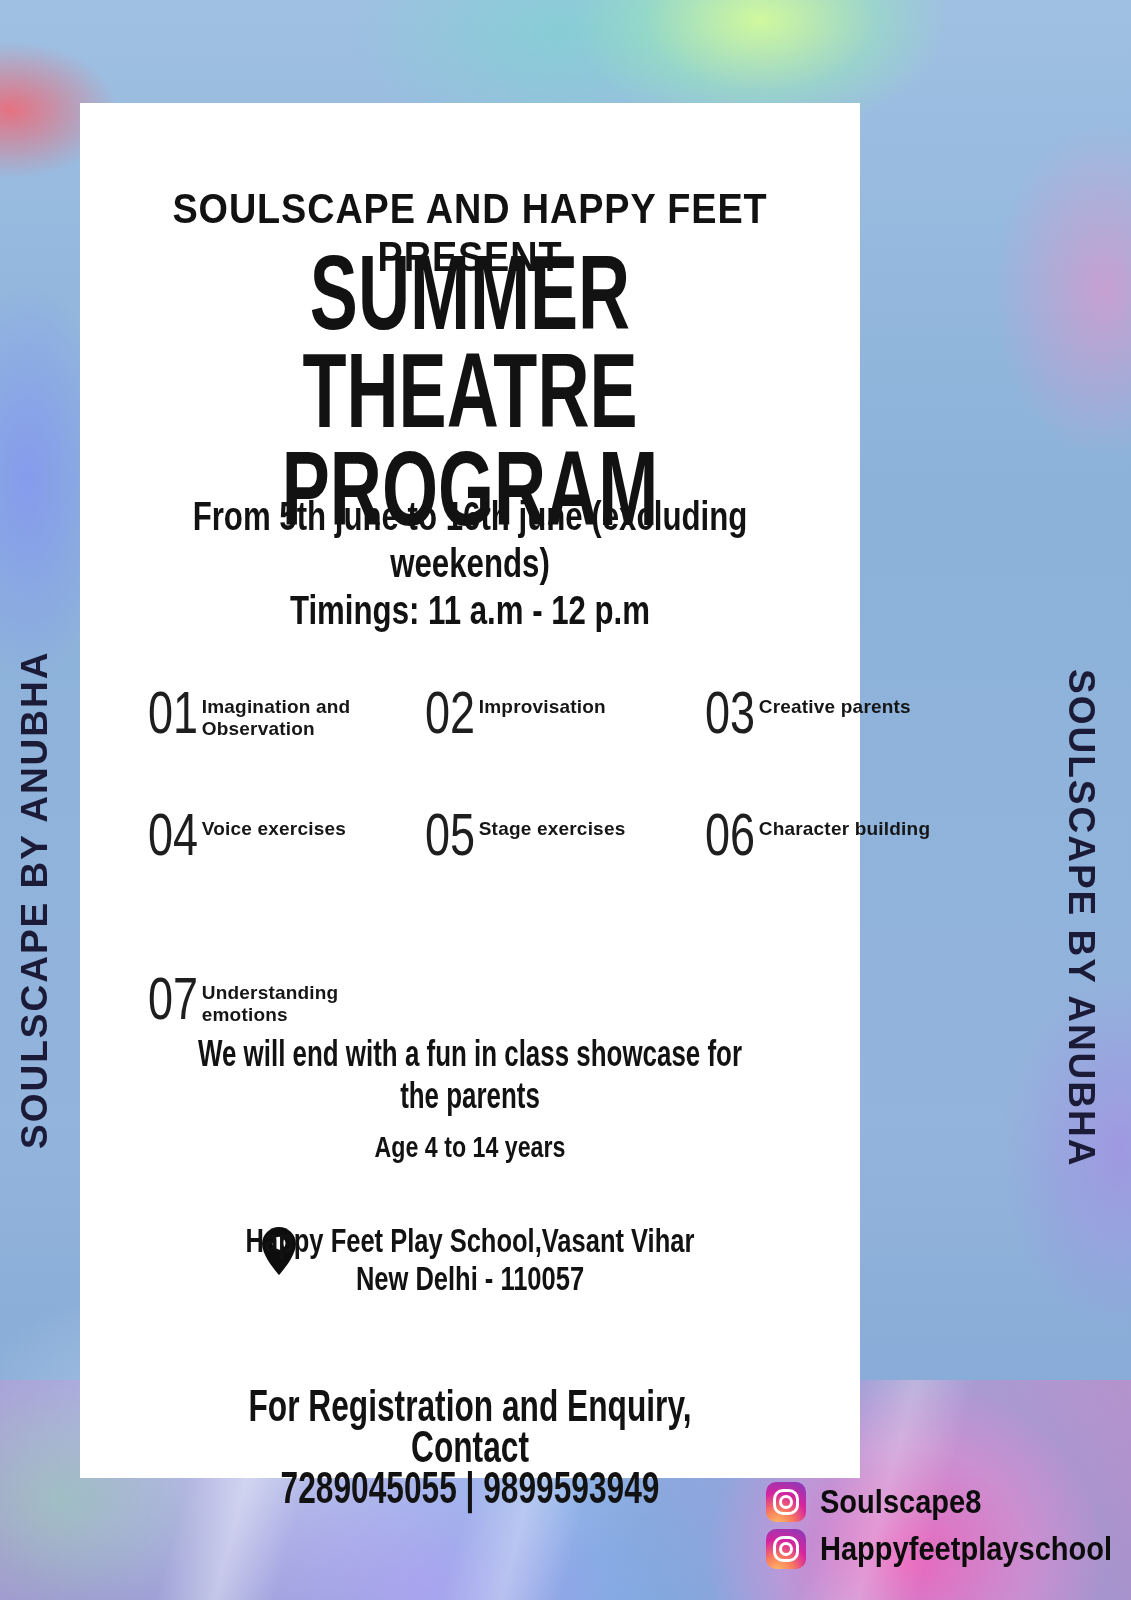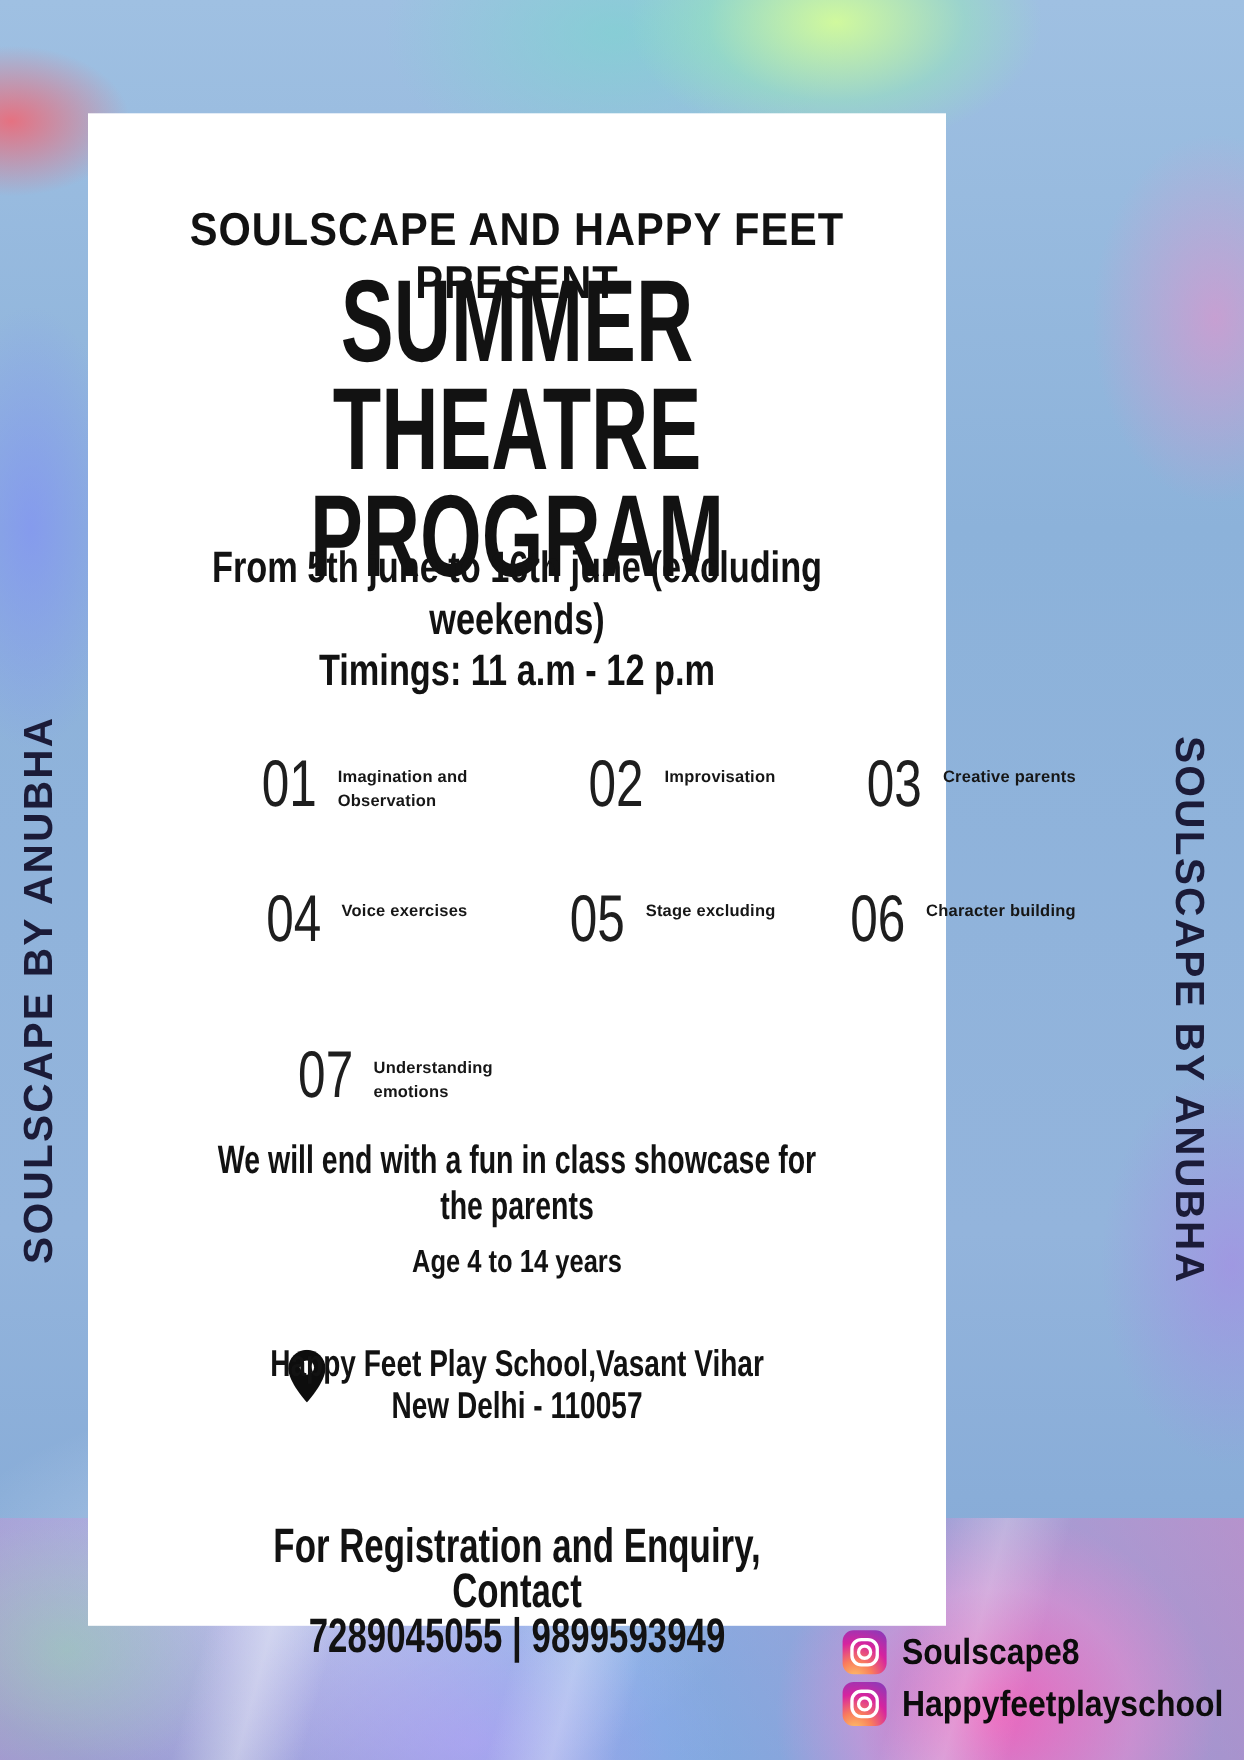--- a/index.html
+++ b/index.html
@@ -45,28 +45,28 @@
     font-size:106px; line-height:98px; font-weight:700; transform:scaleX(.68);
   }
   .schedule {
     position:absolute; top:390px; left:0; width:100%; text-align:center;
     font-size:40px; line-height:47px; font-weight:700; transform:scaleX(.78);
   }
 
   
   .activities { position:absolute; left:68px; top:580px; width:830px; height:360px; }
   .activity-row { position:absolute; left:0; width:100%; display:grid; grid-template-columns:277px 280px auto; }
-  .row-0 { top:0; } .row-1 { top:122px; } .row-2 { top:264px;margin-left:23px; }
-  .activity-item { display:flex; align-items:flex-start; column-gap:19px;justify-content:flex-end; }
+  .row-0 { top:0; } .row-1 { top:122px; } .row-2 { top:286px; }
+  .activity-item { display:flex; align-items:flex-start; column-gap:4px; }
   .activity-number {
     display:inline-block; font-size:60px; line-height:60px; font-weight:400;
     transform:scaleX(.75); transform-origin:left top; margin-right:-17px; color:#1e1e1e;
   }
   .activity-label {
-    font-size:15px; line-height:22px; font-weight:700; padding-top:13px;
+    font-size:19px; line-height:22px; font-weight:700; padding-top:13px;
     white-space:pre-line; letter-spacing:.2px; color:#161616;
   }
 
   
   .showcase { position:absolute; top:930px; left:0; width:100%; text-align:center;
     font-size:36px; font-weight:700; transform:scaleX(.72); }
   .age { position:absolute; top:1028px; left:0; width:100%; text-align:center;
     font-size:29px; font-weight:700; transform:scaleX(.8); }
 
   .location-row { position:absolute; top:1118px; left:0; width:100%; }
@@ -141,21 +141,21 @@
           <span class="activity-label">Creative parents</span>
         </div>
       </div>
       <div class="activity-row row-1">
         <div class="activity-item">
           <span class="activity-number">04</span>
           <span class="activity-label">Voice exercises</span>
         </div>
         <div class="activity-item">
           <span class="activity-number">05</span>
-          <span class="activity-label">Stage excluding</span>
+          <span class="activity-label">Stage exercises</span>
         </div>
         <div class="activity-item">
           <span class="activity-number">06</span>
           <span class="activity-label">Character building</span>
         </div>
       </div>
       <div class="activity-row row-2">
         <div class="activity-item">
           <span class="activity-number">07</span>
           <span class="activity-label">Understanding

